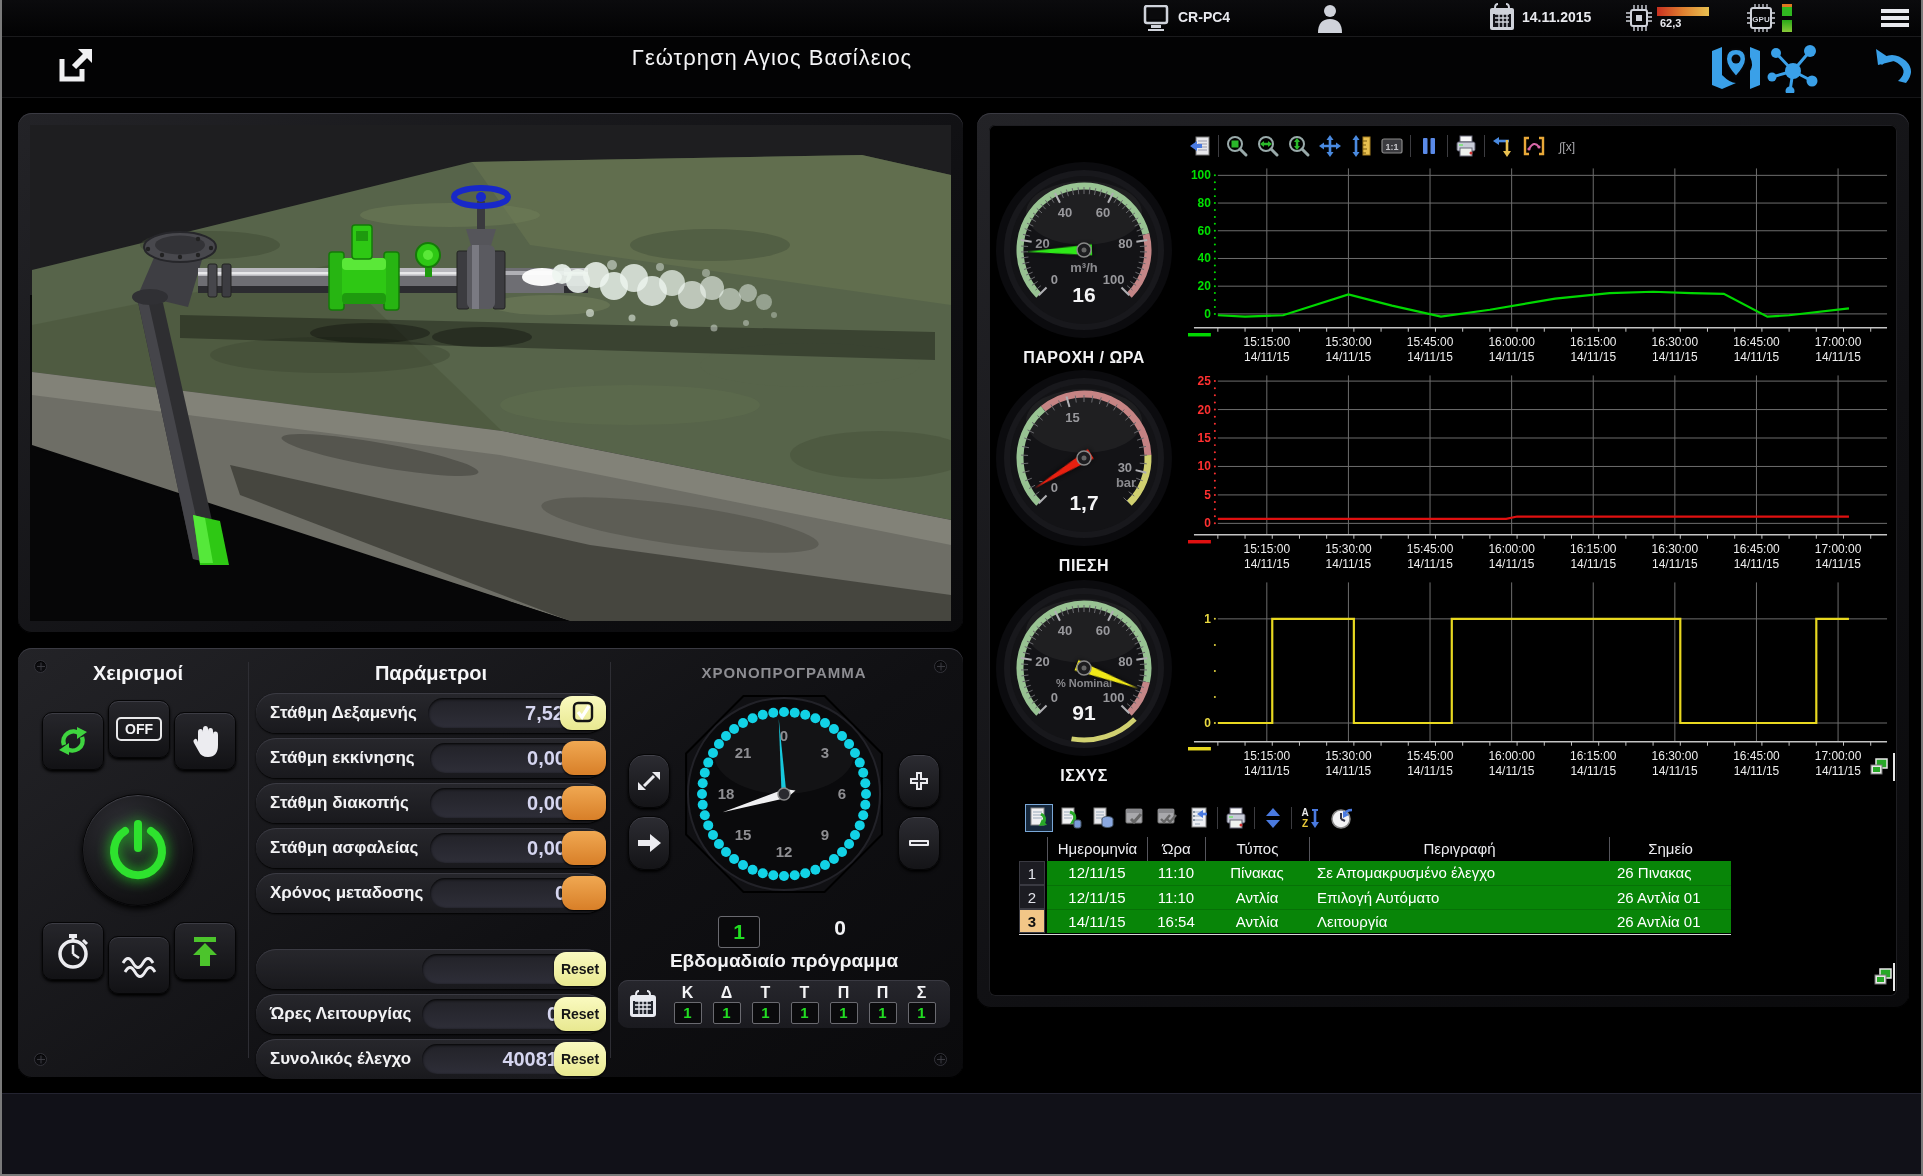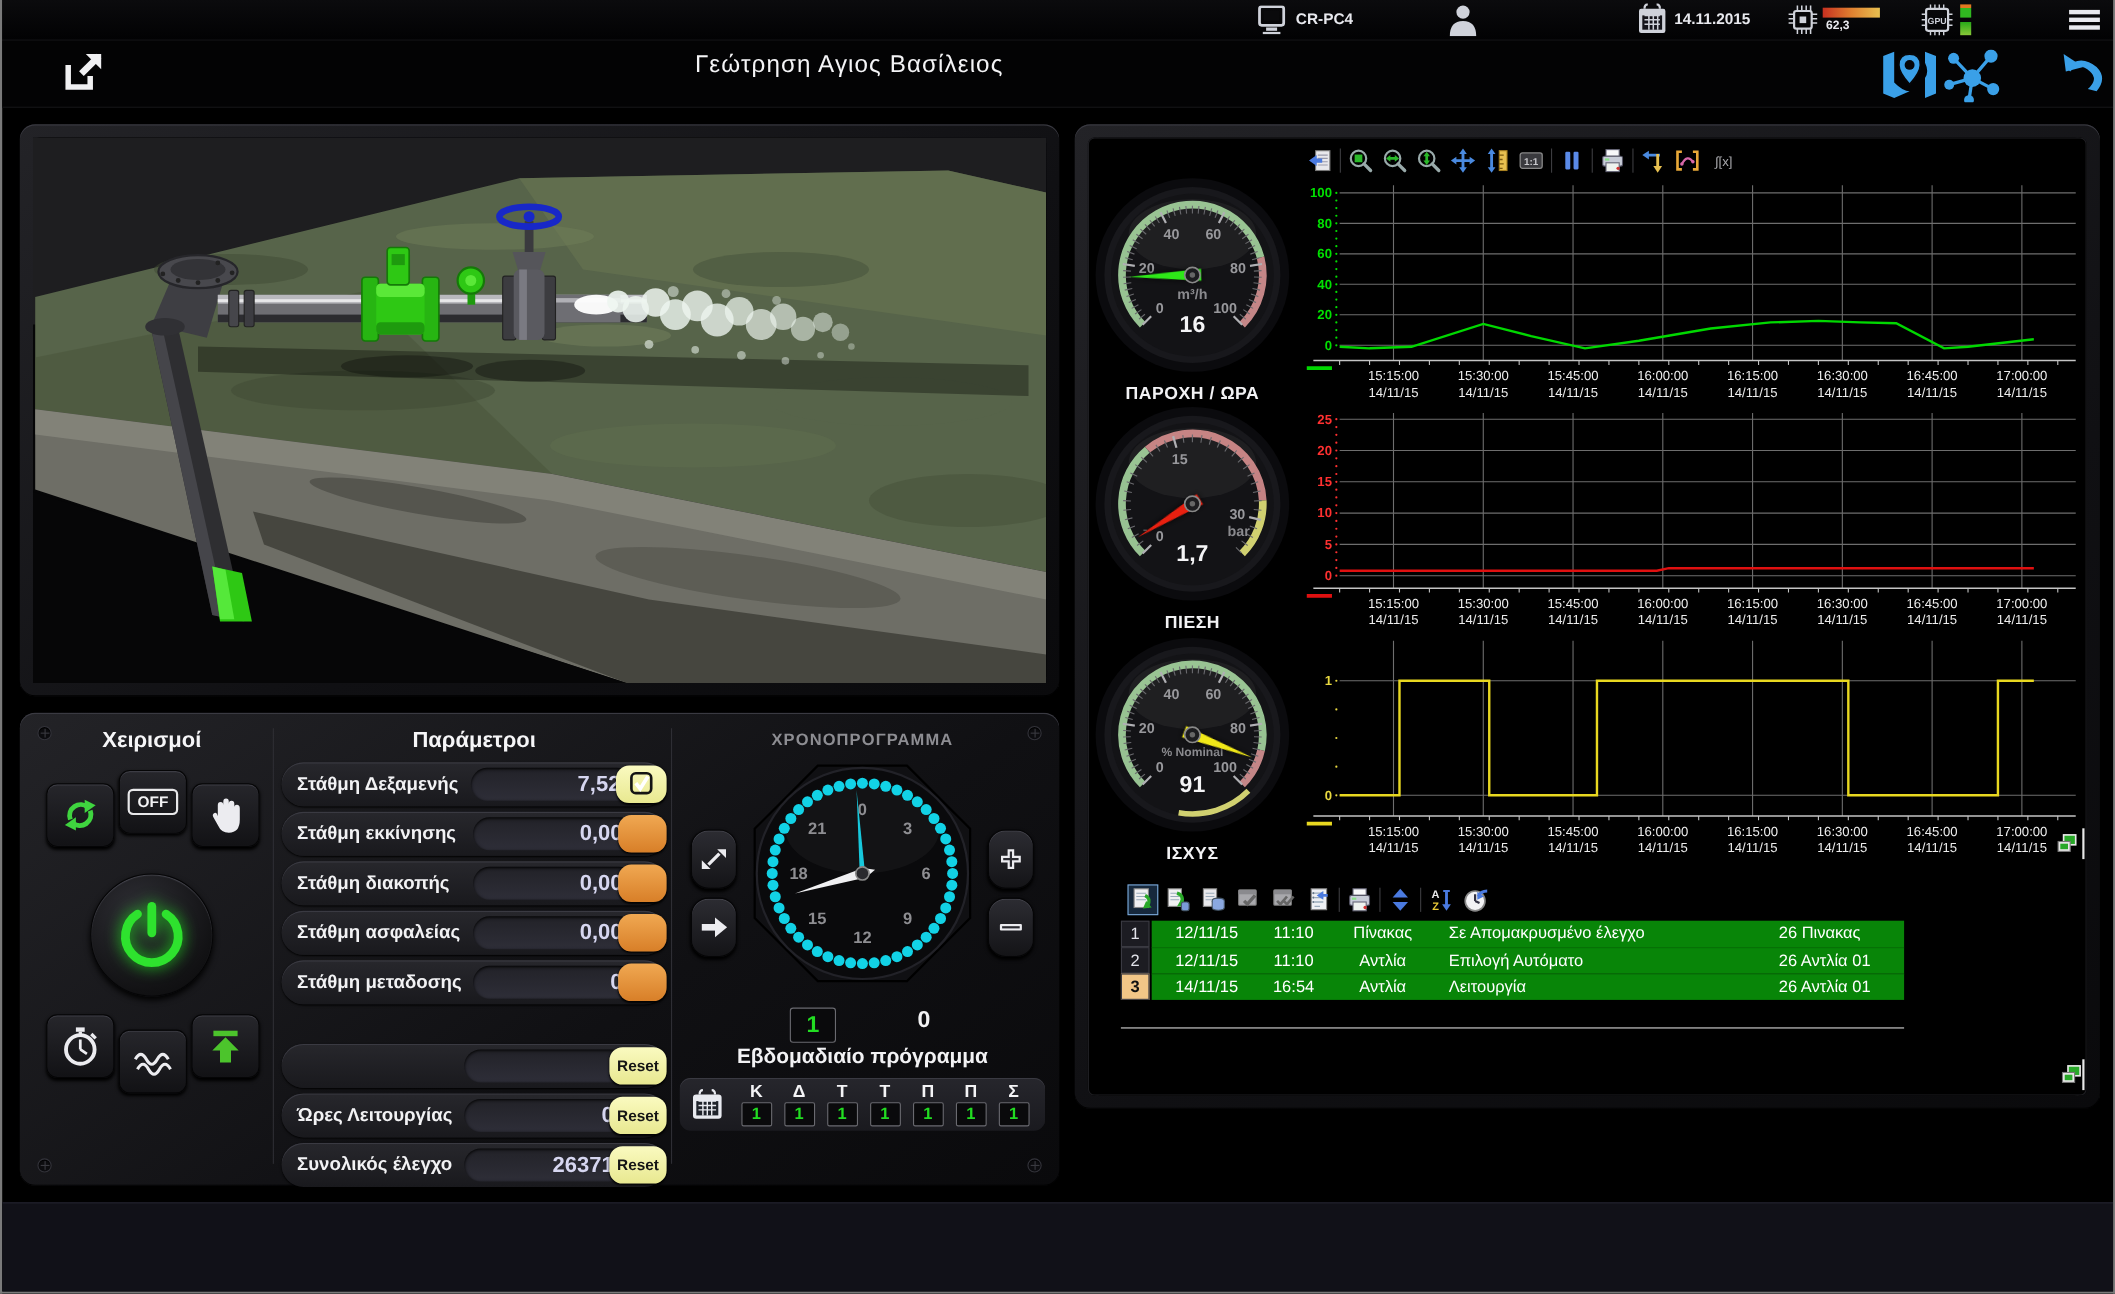--- a/index.html
+++ b/index.html
@@ -355,39 +355,39 @@
           <span class="plabel">Στάθμη διακοπής</span>
           <span class="pfield">0,00</span>
           <button class="ptab orange"></button>
         </div>
         <div class="prow">
           <span class="plabel">Στάθμη ασφαλείας</span>
           <span class="pfield">0,00</span>
           <button class="ptab orange"></button>
         </div>
         <div class="prow">
-          <span class="plabel">Στάθμη μεταδοσης</span>
+          <span class="plabel">Χρόνος μεταδοσης</span>
           <span class="pfield">0</span>
           <button class="ptab orange"></button>
         </div>
       </div>
     <div id="counterRows" style="margin-top:36px">
         <div class="prow">
           <span class="plabel"></span>
           <span class="pfield"></span>
           <button class="ptab reset">Reset</button>
         </div>
         <div class="prow">
           <span class="plabel">Ώρες Λειτουργίας</span>
           <span class="pfield">0</span>
           <button class="ptab reset">Reset</button>
         </div>
         <div class="prow">
           <span class="plabel">Συνολικός έλεγχο</span>
-          <span class="pfield">26371</span>
+          <span class="pfield">40081</span>
           <button class="ptab reset">Reset</button>
         </div>
       </div>
   </div>
 
   <div class="vline" style="left:592px;top:14px;height:396px"></div>
 
   <div id="secSchedule">
     <div style="text-align:center;margin-top:10px;font-size:15px;font-weight:bold;color:#8d8d92;letter-spacing:1px">ΧΡΟΝΟΠΡΟΓΡΑΜΜΑ</div>
     <svg id="clockSvg" class="abs" style="left:60px;top:30px" width="220" height="220" viewBox="0 0 220 220">
@@ -1170,20 +1170,28 @@
         <svg width="24" height="24" viewBox="0 0 24 24">
           <circle cx="11" cy="13" r="9" fill="#f2f2f4" stroke="#888" stroke-width="1.5"></circle>
           <path d="M11 13 L11 7 M11 13 L15 15" stroke="#334" stroke-width="2"></path>
           <path d="M22 4 q-6 0 -8 5" fill="none" stroke="#4a7ae0" stroke-width="2.6"></path>
             <polygon points="13,12 13,5 19,9" fill="#4a7ae0"></polygon>
         </svg>
       </button>
     </div>
 
     <div id="evTable">
+        <div class="evh">
+          <div style="width: 28px;"></div>
+          <div class="evc c-date">Ημερομηνία</div>
+          <div class="evc c-time">Ώρα</div>
+          <div class="evc c-type">Τύπος</div>
+          <div class="evc c-desc">Περιγραφή</div>
+          <div class="evc c-pt">Σημείο</div>
+        </div>
         <div class="evrow">
           <div class="evnum">1</div>
           <div class="evcells">
             <div class="evc c-date">12/11/15</div>
             <div class="evc c-time">11:10</div>
             <div class="evc c-type">Πίνακας</div>
             <div class="evc c-desc">Σε Απομακρυσμένο έλεγχο</div>
             <div class="evc c-pt">26 Πινακας</div>
           </div>
         </div>

